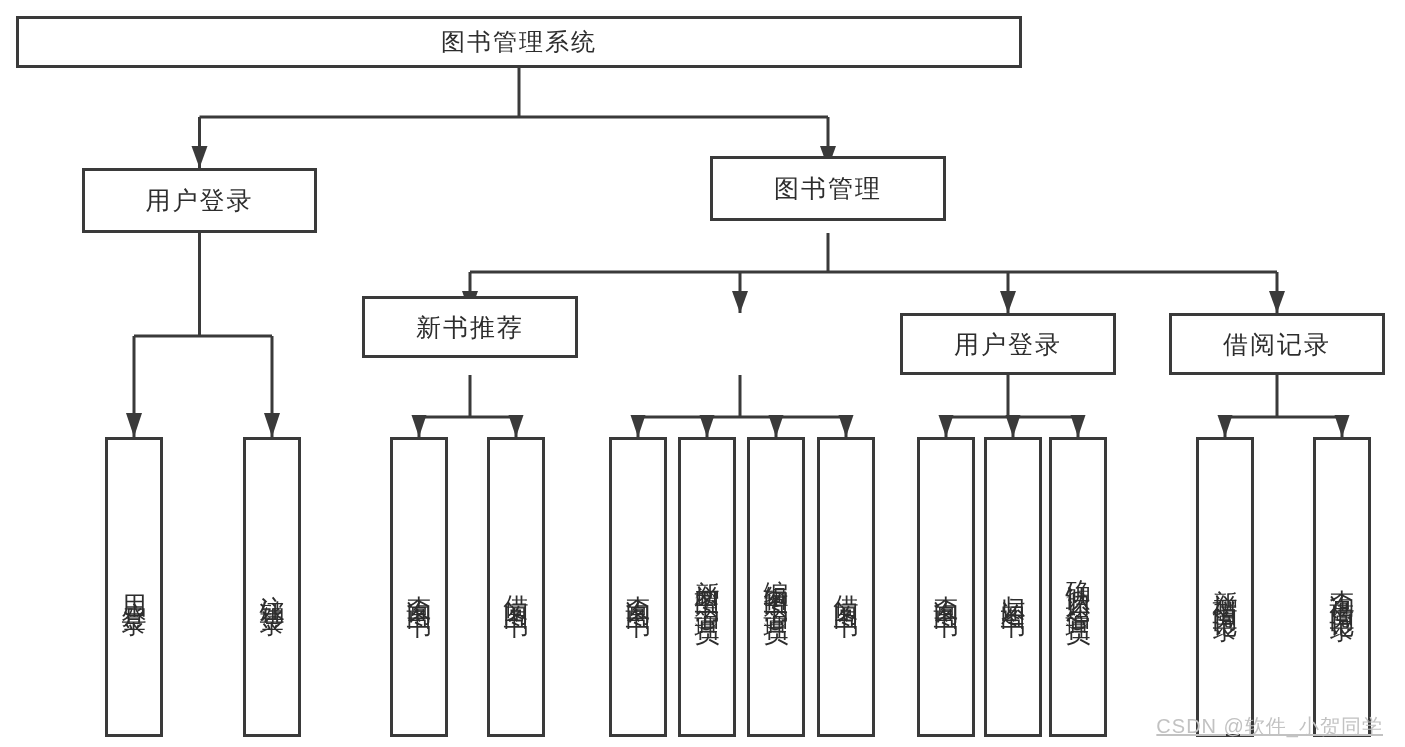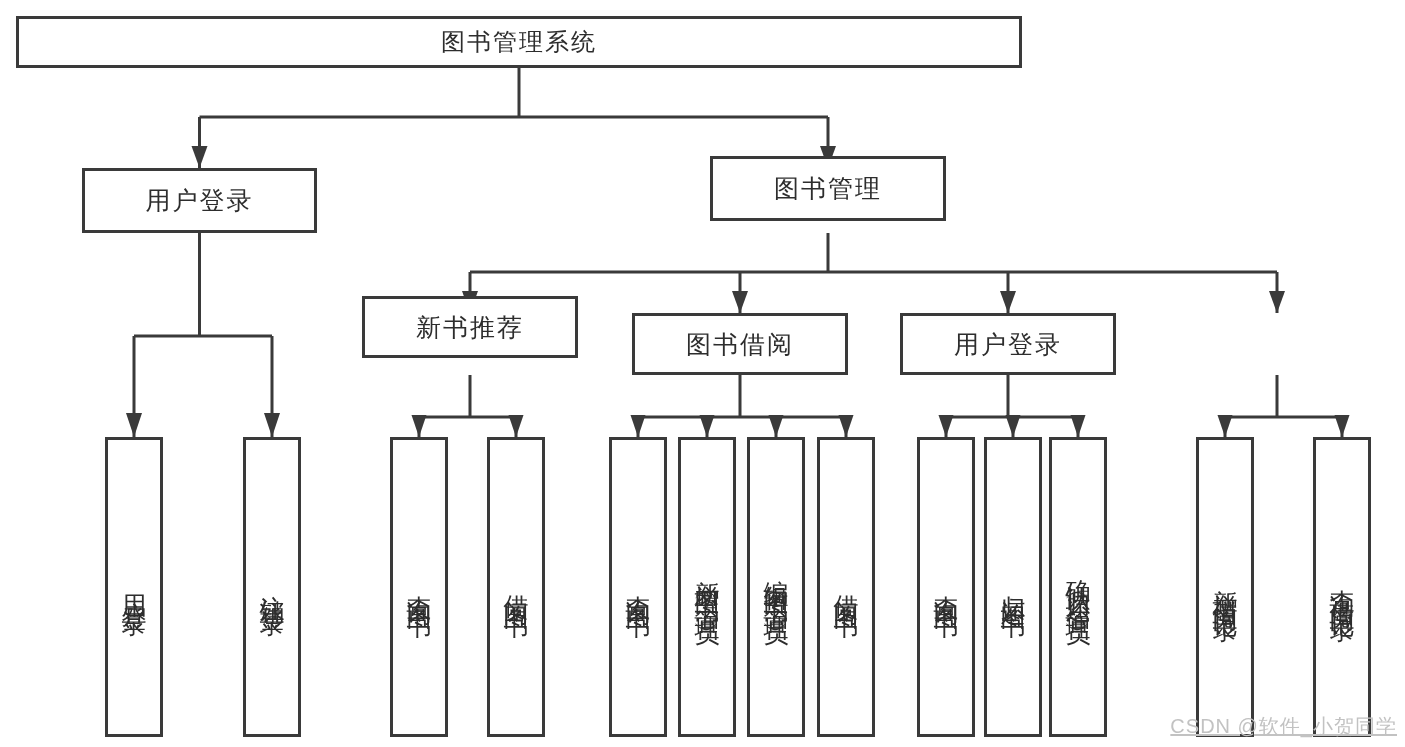--- a/index.html
+++ b/index.html
@@ -50,21 +50,21 @@
     height: 300px;
     writing-mode: vertical-rl;
     text-orientation: mixed;
     font-size: 25px;
     letter-spacing: 6px;
     line-height: 1;
   }
   .watermark {
     position: absolute;
     top: 713px;
-    right: 8px;
+    right: 22px;
     font-size: 20px;
     color: var(--watermark);
     text-decoration: underline;
     white-space: nowrap;
     z-index: 3;
     letter-spacing: 1px;
   }
 </style>
 </head>
 <body>
@@ -110,22 +110,22 @@
       <polygon points="1334.5,415 1349.5,415 1342,437"></polygon>
     </g>
   </svg>
 
   <div class="box hbox root-box" style="left:16px; top:16px; width:1006px; height:52px">图书管理系统</div>
 
   <div class="box hbox" style="left:82px; top:168px; width:235px; height:65px">用户登录</div>
   <div class="box hbox" style="left:710px; top:156px; width:236px; height:65px">图书管理</div>
 
   <div class="box hbox" style="left:362px; top:296px; width:216px; height:62px">新书推荐</div>
-  <div class="box hbox" style="left:632px; top:313px; width:216px; height:62px">图书借阅</div>
   <div class="box hbox" style="left:900px; top:313px; width:216px; height:62px">用户登录</div>
+  <div class="box hbox" style="left:1169px; top:313px; width:216px; height:62px">借阅记录</div>
 
   <div class="box vbox" style="left:105px; width:58px">用户登录</div>
   <div class="box vbox" style="left:243px; width:58px">注销登录</div>
 
   <div class="box vbox" style="left:390px; width:58px">查询图书</div>
   <div class="box vbox" style="left:487px; width:58px">借阅图书</div>
 
   <div class="box vbox" style="left:609px; width:58px">查询图书</div>
   <div class="box vbox" style="left:678px; width:58px">新增图书（管理员）</div>
   <div class="box vbox" style="left:747px; width:58px">编辑图书（管理员）</div>

